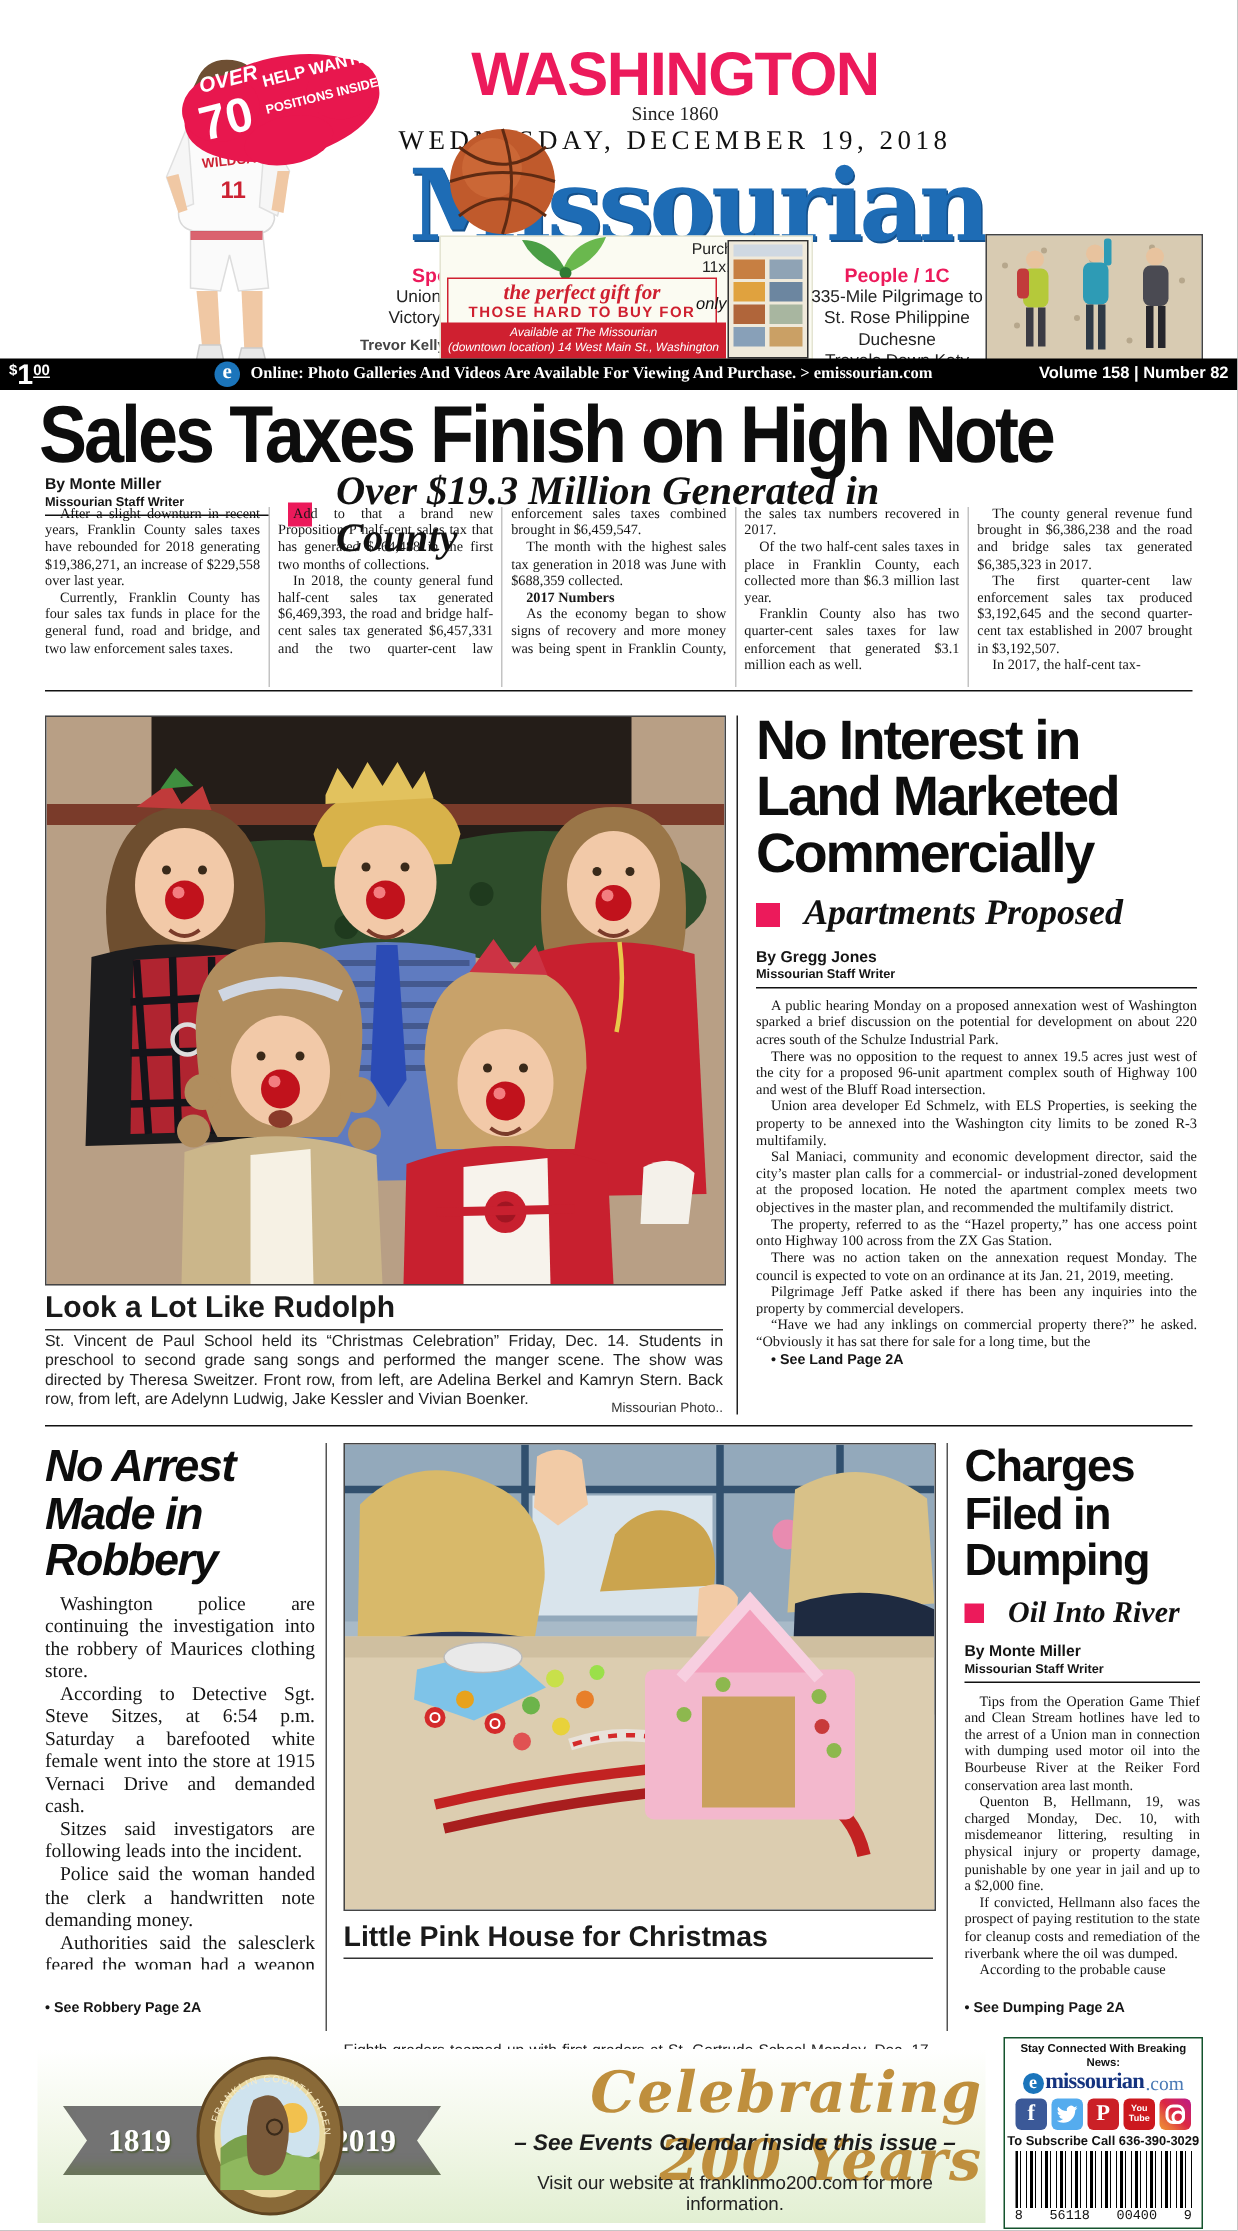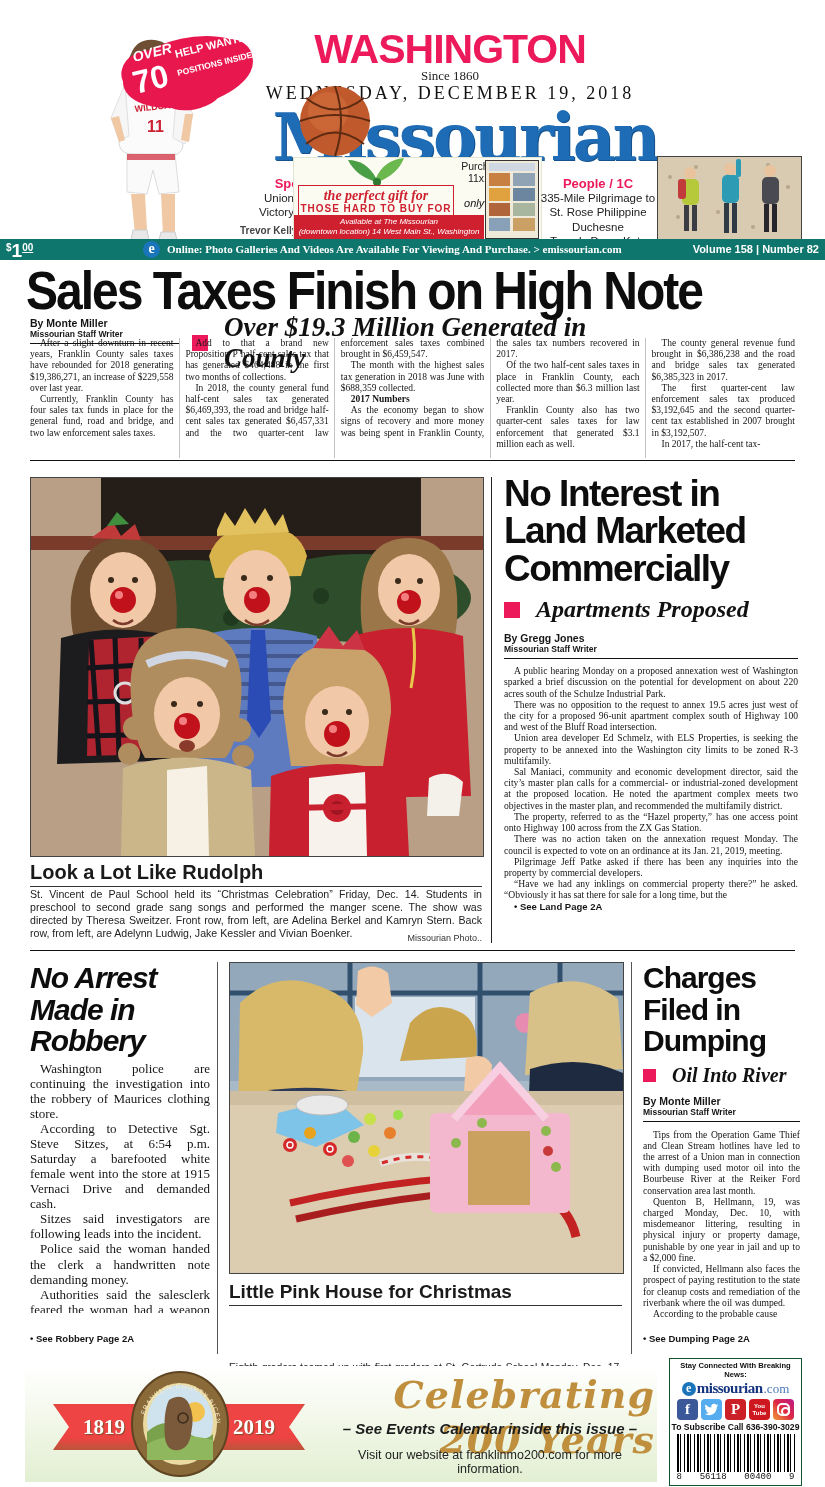--- a/index.html
+++ b/index.html
@@ -17,34 +17,34 @@
                font-weight:bold;font-size:66px;letter-spacing:-3px;color:#1e6cb5;
                text-shadow:1px 1px 0 #15518c;}
   .teaser-label{font-family:"Liberation Sans",sans-serif;font-weight:bold;font-size:13px;color:#ec1a5b;}
   .teaser-line{font-family:"Liberation Sans",sans-serif;font-size:11.5px;color:#222;line-height:1.25;}
   .photo-frame{border:1px solid #444;overflow:hidden;background:#ddd;}
 
   
   .promo{left:293px;top:157px;width:247px;height:81px;background:#fbfbf2;border:1px solid #e4e4d2;}
   .promo-script{position:absolute;left:4px;top:27px;width:152px;text-align:center;
                 font-family:"Liberation Serif",serif;font-style:italic;font-weight:bold;
-                color:#cf2030;font-size:14px;line-height:1.1;border:1px solid #cf2030;padding:2px 1px;}
+                color:#cf2030;font-size:14px;line-height:1.1;border:1px solid #cf2030;padding:2px 13px;}
   .promo-script .l2{font-style:normal;font-family:"Liberation Sans",sans-serif;font-size:10px;letter-spacing:1px;}
   .promo-right{position:absolute;left:158px;top:2px;width:86px;text-align:center;
                font-family:"Liberation Sans",sans-serif;font-size:10.5px;color:#222;line-height:1.15;}
   .promo-price{font-family:"Liberation Sans",sans-serif;color:#111;}
   .promo-price .only{font-style:italic;font-size:11px;}
   .promo-price .big{font-weight:bold;font-size:25px;letter-spacing:-1px;}
   .promo-strip{position:absolute;left:0;bottom:0;width:190px;background:#cf2030;color:#fff;
                font-family:"Liberation Sans",sans-serif;font-style:italic;text-align:center;
                font-size:8px;line-height:1.25;padding:2px 0;}
   .promo-thumb{position:absolute;right:2px;top:2px;width:52px;height:77px;border:1px solid #333;background:#e8e2d4;}
 
   
-  .price-bar{left:0;top:239px;width:825px;height:21px;background:#0f766e;}
+  .price-bar{left:0;top:239px;width:825px;height:21px;background:#000000;}
   .price-tag{position:absolute;left:6px;top:1px;color:#fff;font-family:"Liberation Sans",sans-serif;font-weight:bold;}
   .price-tag .d{font-size:10px;vertical-align:6px;}
   .price-tag .one{font-size:19px;}
   .price-tag .c{font-size:10px;vertical-align:6px;text-decoration:underline;}
   .e-circle{position:absolute;left:143px;top:2px;width:17px;height:17px;border-radius:50%;
             background:#1b75bb;color:#fff;font-family:"Liberation Serif",serif;font-weight:bold;
             font-size:14px;text-align:center;line-height:16px;}
   .online-text{position:absolute;left:167px;top:4px;color:#fff;font-family:Liberation Serif, serif;
                font-weight:bold;font-size:11px;}
   .volume-text{position:absolute;right:6px;top:4px;color:#fff;font-family:"Liberation Sans",sans-serif;
@@ -77,21 +77,21 @@
   .land-headline{font-family:"Liberation Sans",sans-serif;font-weight:bold;font-size:37px;
                  letter-spacing:-1.5px;line-height:1.01;color:#0d0d0d;}
   .col-headline{font-family:"Liberation Sans",sans-serif;font-weight:bold;font-size:30px;
                 letter-spacing:-1px;line-height:1.05;color:#0d0d0d;}
   .italic-h{font-style:italic;}
 
   
   .banner{left:25px;top:1366px;width:775px;height:116px;}
   .banner-strip{position:absolute;left:0;top:0;width:632px;height:116px;
                 background:linear-gradient(180deg,#ffffff 0%,#f3f8ea 45%,#e2efd2 100%);}
-  .ribbon{position:absolute;left:28px;top:38px;width:252px;height:46px;background:#ef4444;
+  .ribbon{position:absolute;left:17px;top:38px;width:252px;height:46px;background:#737373;
           clip-path:polygon(0 0,100% 0,calc(100% - 16px) 50%,100% 100%,0 100%,16px 50%);
           box-shadow:inset 0 -6px 8px rgba(90,120,40,.35);}
   .ribbon-year{position:absolute;top:11px;color:#fff;font-family:"Liberation Serif",serif;
                font-weight:bold;font-size:21px;text-shadow:1px 1px 1px rgba(60,80,20,.6);}
   .banner-script{position:absolute;left:300px;top:6px;width:330px;text-align:right;
                  font-family:"DejaVu Serif",serif;font-style:italic;font-weight:bold;
                  font-size:38px;color:#bf8f3d;letter-spacing:1px;}
   .banner-l2{position:absolute;left:300px;top:54px;width:330px;text-align:center;
              font-family:"Liberation Sans",sans-serif;font-weight:bold;font-style:italic;
              font-size:15px;color:#1c1c1c;}

